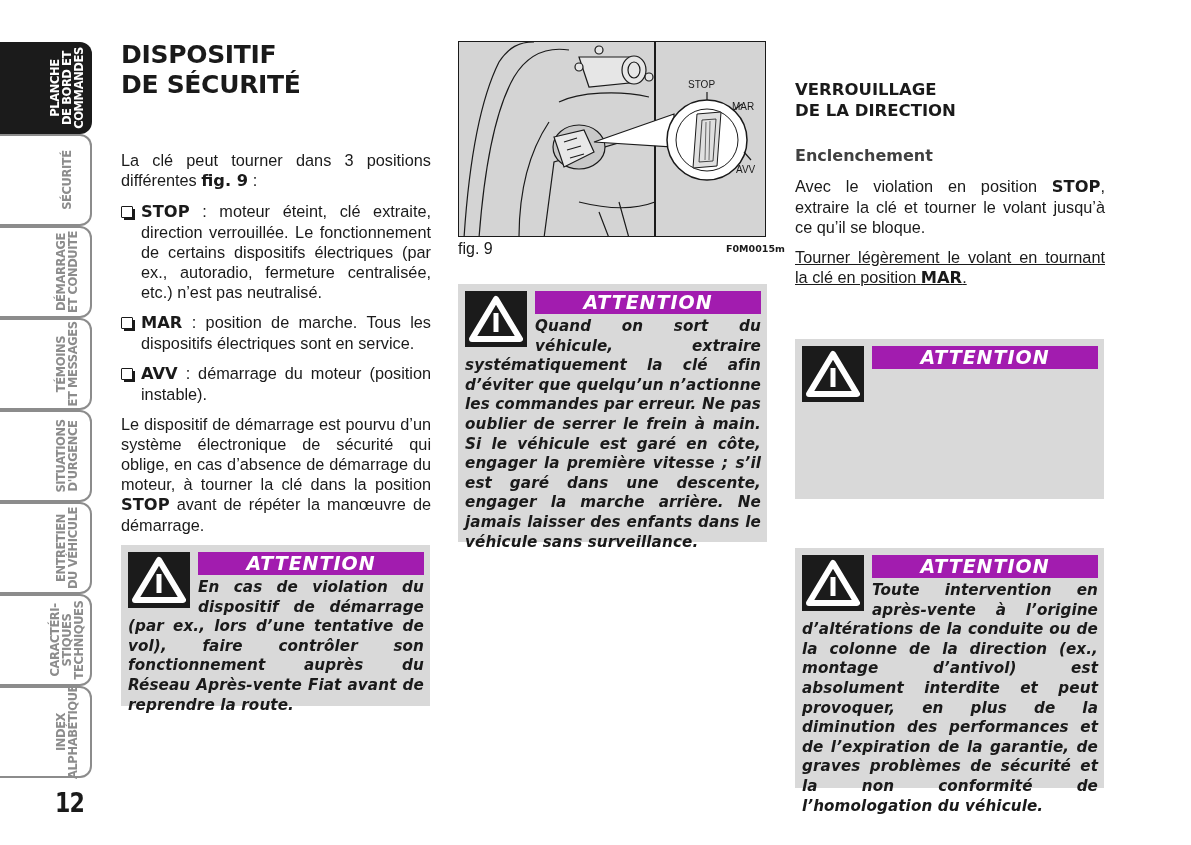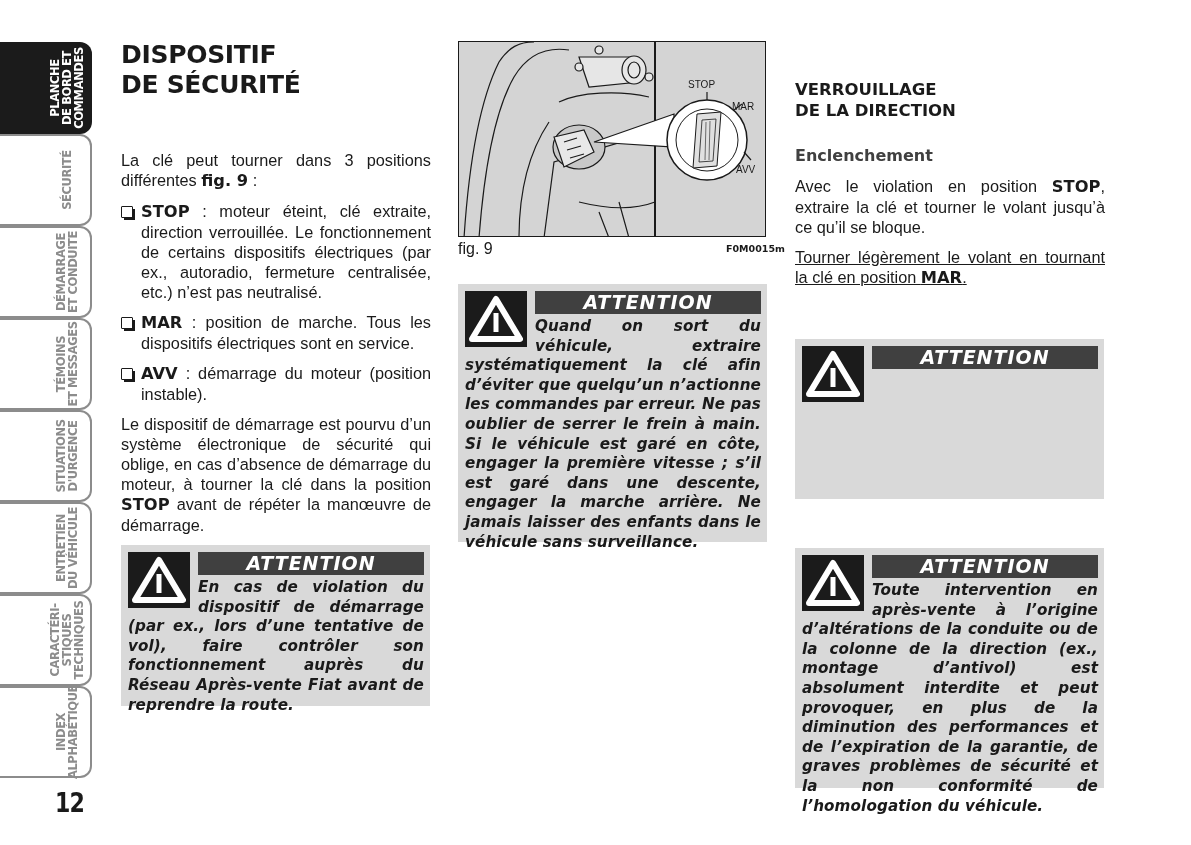--- a/index.html
+++ b/index.html
@@ -66,21 +66,21 @@
 
   
   .attn {
     position: absolute; background: #d9d9d9; padding: 7px 6px 6px 7px;
   }
   .attn-icon {
     float: left; width: 62px; height: 56px; background: #1b1b1b;
     margin: 0 8px 2px 0; display: flex; align-items: center; justify-content: center;
   }
   .attn-head {
-    height: 23px; background: #404040; color: #ffffff;
+    height: 23px; background: #a21caf; color: #ffffff;
     font-family: "DejaVu Sans", sans-serif; font-weight: bold; font-style: italic;
     font-size: 19px; line-height: 23px; text-align: center; letter-spacing: 1px;
     margin-bottom: 3px; overflow: hidden;
   }
   .attn-text {
     font-family: "DejaVu Sans", sans-serif; font-weight: bold; font-style: italic;
     font-size: 15.2px; line-height: 19.6px; text-align: justify; color: #1a1a1a;
     letter-spacing: 0.1px;
   }
 

